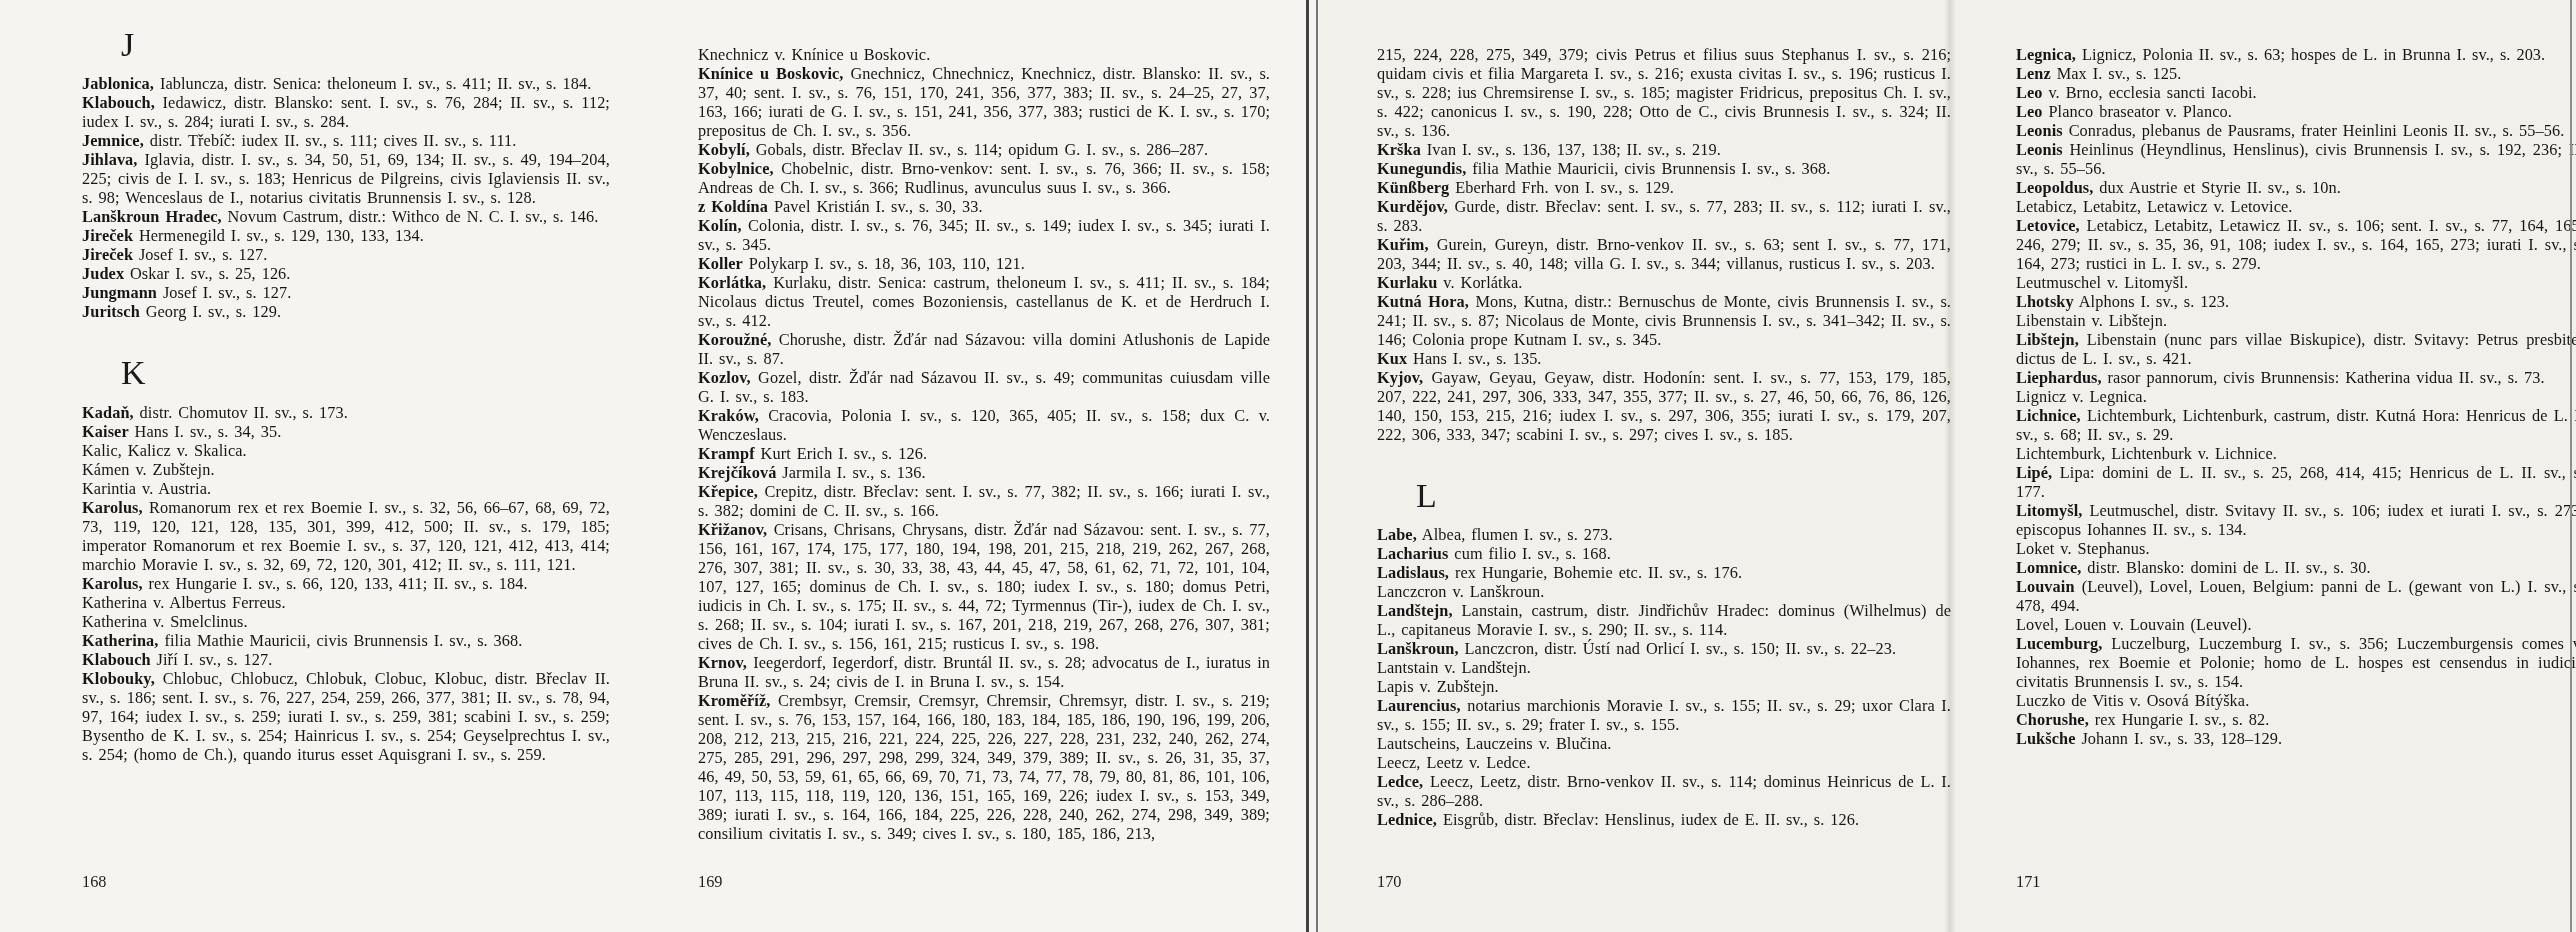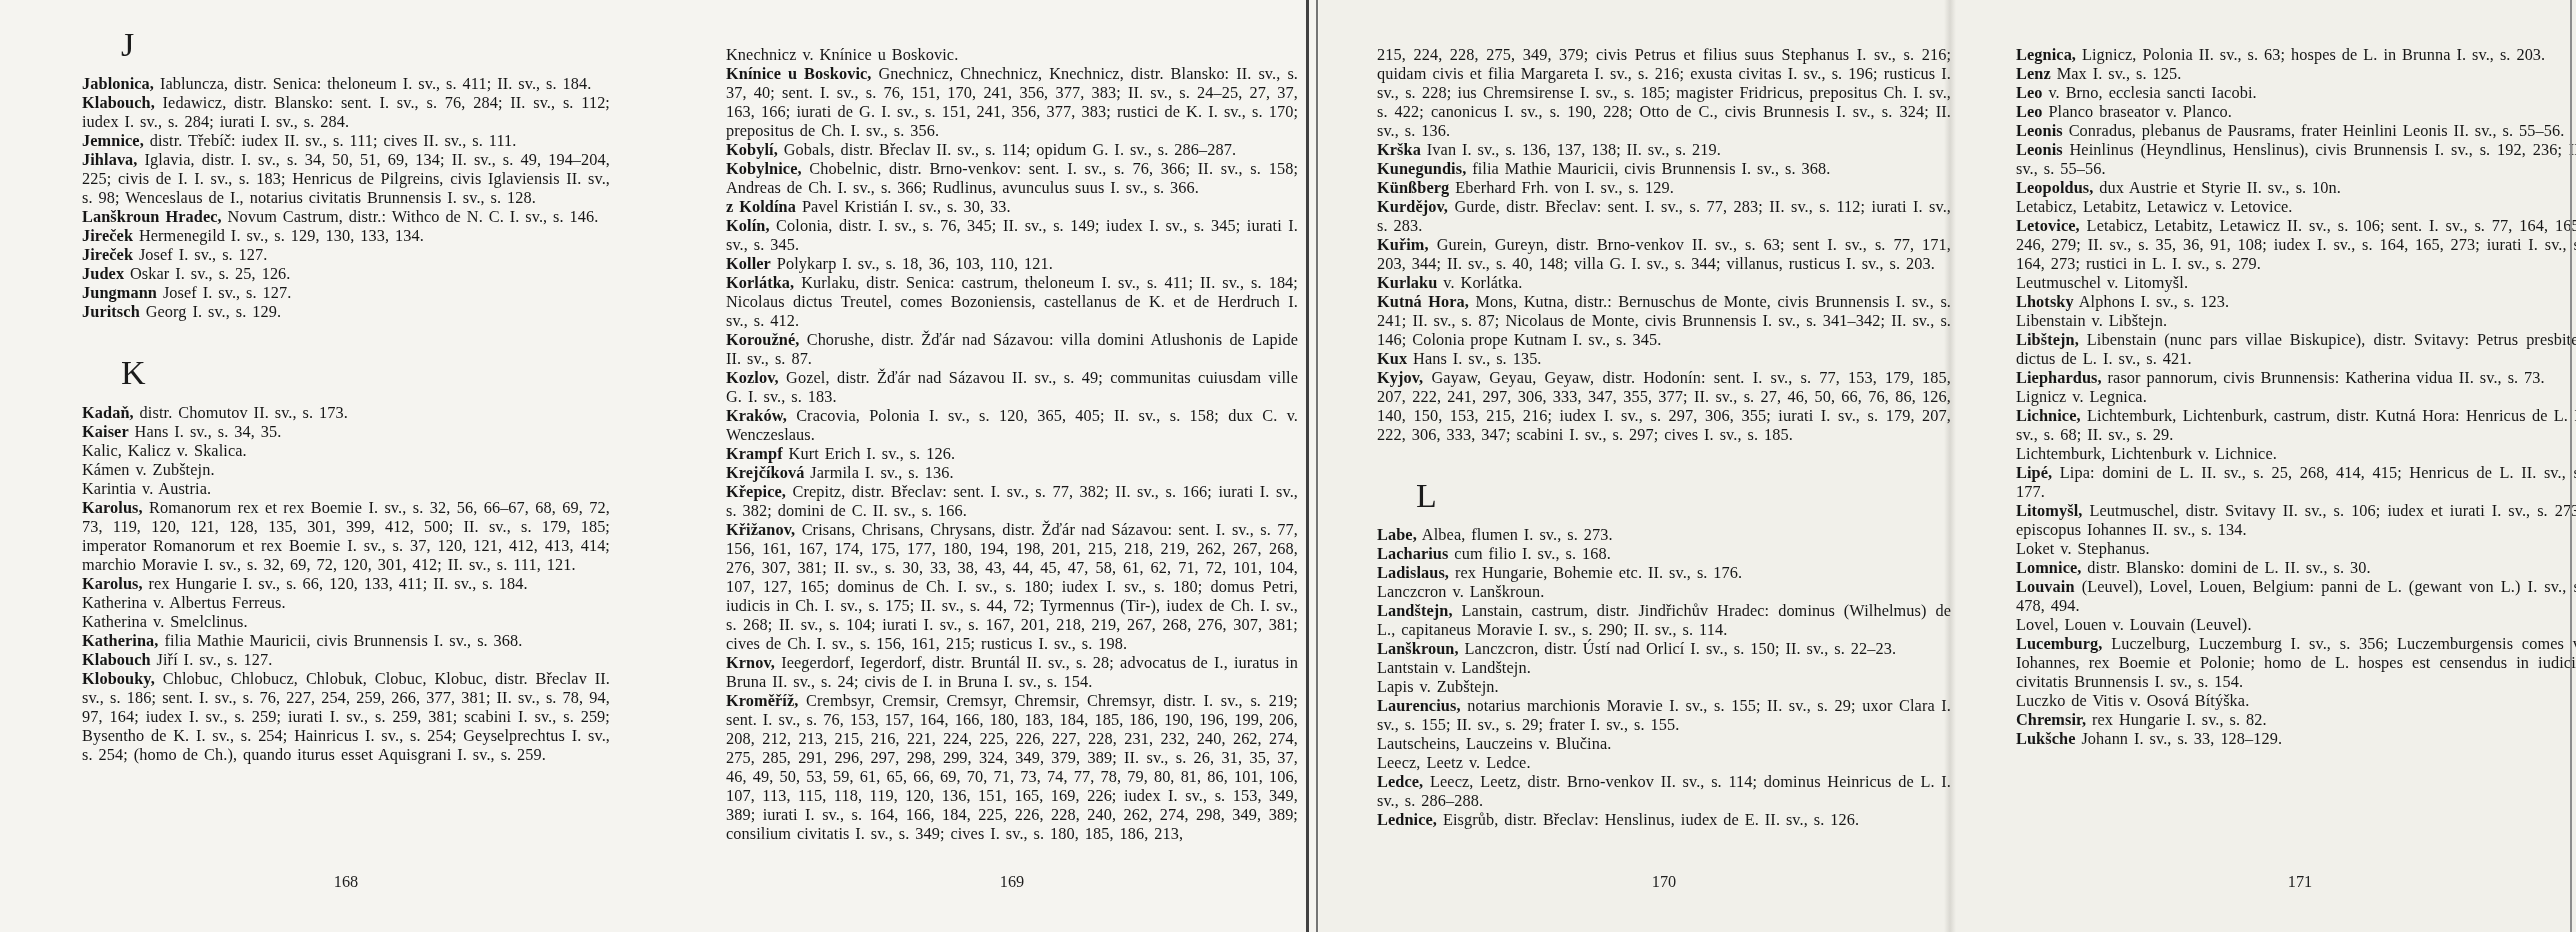--- a/index.html
+++ b/index.html
@@ -5,40 +5,40 @@
   html, body { margin: 0; padding: 0; }
   body {
     width: 2576px; height: 933px; position: relative; overflow: hidden;
     background: #f5f4f0;
     font-family: "Liberation Serif", "DejaVu Serif", serif;
     color: #141414;
   }
   .canvas { position: absolute; inset: 0; }
   .page { position: absolute; top: 0; height: 933px; }
   #page-0 { left: 82px;   width: 528px; }
-  #page-1 { left: 726px;  width: 572px; }
+  #page-1 { left: 698px;  width: 572px; }
   #page-2 { left: 1377px; width: 574px; }
   #page-3 { left: 2000px; width: 568px; margin-left: 16px; }
   .page-body { position: absolute; left: 0; right: 0; top: 45px; }
   #page-0 .page-body { top: 26px; }
   .letter-head {
     font-size: 34px; line-height: 38px; padding-left: 39px;
     margin: 0 0 10.3px 0; font-weight: normal; color: #1b1b1b;
   }
   .page-body .letter-head:not(:first-child) { margin-top: 33px; }
   .entry {
     margin: 0; text-align: justify;
     font-size: 16.3px; line-height: 19px;
     letter-spacing: 0.1px; word-spacing: 1.7px;
     color: #161616;
   }
   .term { font-weight: bold; }
   .page-number {
     position: absolute; bottom: 41px; left: 0; right: 0;
-    text-align: center; font-size: 16.3px; color: #1d1d1d;
+    text-align: left; font-size: 16.3px; color: #1d1d1d;
   }
   
   .gutter-dark  { position: absolute; top: 0; height: 933px; left: 1306px; width: 2.6px; background: #414141; }
   .gutter-light { position: absolute; top: 0; height: 933px; left: 1316px; width: 1.7px; background: #757575; }
   .spread-shadow {
     position: absolute; top: 0; height: 933px; left: 1944px; width: 12px;
     background: linear-gradient(to right, rgba(60,55,45,0) 0%, rgba(60,55,45,0.13) 50%, rgba(60,55,45,0) 100%);
   }
   .edge-right { position: absolute; top: 0; height: 933px; left: 2570px; width: 1.7px; background: #8d8d8d; }
   .paper-tint-right {
@@ -155,21 +155,21 @@
         <p class="entry"><span class="term">Lichnice,</span> <span>Lichtemburk, Lichtenburk, castrum, distr. Kutná Hora: Henricus de L. I. sv., s. 68; II. sv., s. 29.</span></p>
         <p class="entry"><span>Lichtemburk, Lichtenburk v. Lichnice.</span></p>
         <p class="entry"><span class="term">Lipé,</span> <span>Lipa: domini de L. II. sv., s. 25, 268, 414, 415; Henricus de L. II. sv., s. 177.</span></p>
         <p class="entry"><span class="term">Litomyšl,</span> <span>Leutmuschel, distr. Svitavy II. sv., s. 106; iudex et iurati I. sv., s. 273; episcopus Iohannes II. sv., s. 134.</span></p>
         <p class="entry"><span>Loket v. Stephanus.</span></p>
         <p class="entry"><span class="term">Lomnice,</span> <span>distr. Blansko: domini de L. II. sv., s. 30.</span></p>
         <p class="entry"><span class="term">Louvain</span> <span>(Leuvel), Lovel, Louen, Belgium: panni de L. (gewant von L.) I. sv., s. 478, 494.</span></p>
         <p class="entry"><span>Lovel, Louen v. Louvain (Leuvel).</span></p>
         <p class="entry"><span class="term">Lucemburg,</span> <span>Luczelburg, Luczemburg I. sv., s. 356; Luczemburgensis comes v. Iohannes, rex Boemie et Polonie; homo de L. hospes est censendus in iudicio civitatis Brunnensis I. sv., s. 154.</span></p>
         <p class="entry"><span>Luczko de Vitis v. Osová Bítýška.</span></p>
-        <p class="entry"><span class="term">Chremsir,</span> <span>rex Hungarie I. sv., s. 82.</span></p>
+        <p class="entry"><span class="term">Chorushe,</span> <span>rex Hungarie I. sv., s. 82.</span></p>
         <p class="entry"><span class="term">Lukšche</span> <span>Johann I. sv., s. 33, 128–129.</span></p>
       </div>
     <div class="page-number">171</div>
   </section>
 
   <div class="gutter-dark"></div>
   <div class="gutter-light"></div>
   <div class="spread-shadow"></div>
   <div class="edge-right"></div>
 </div>

